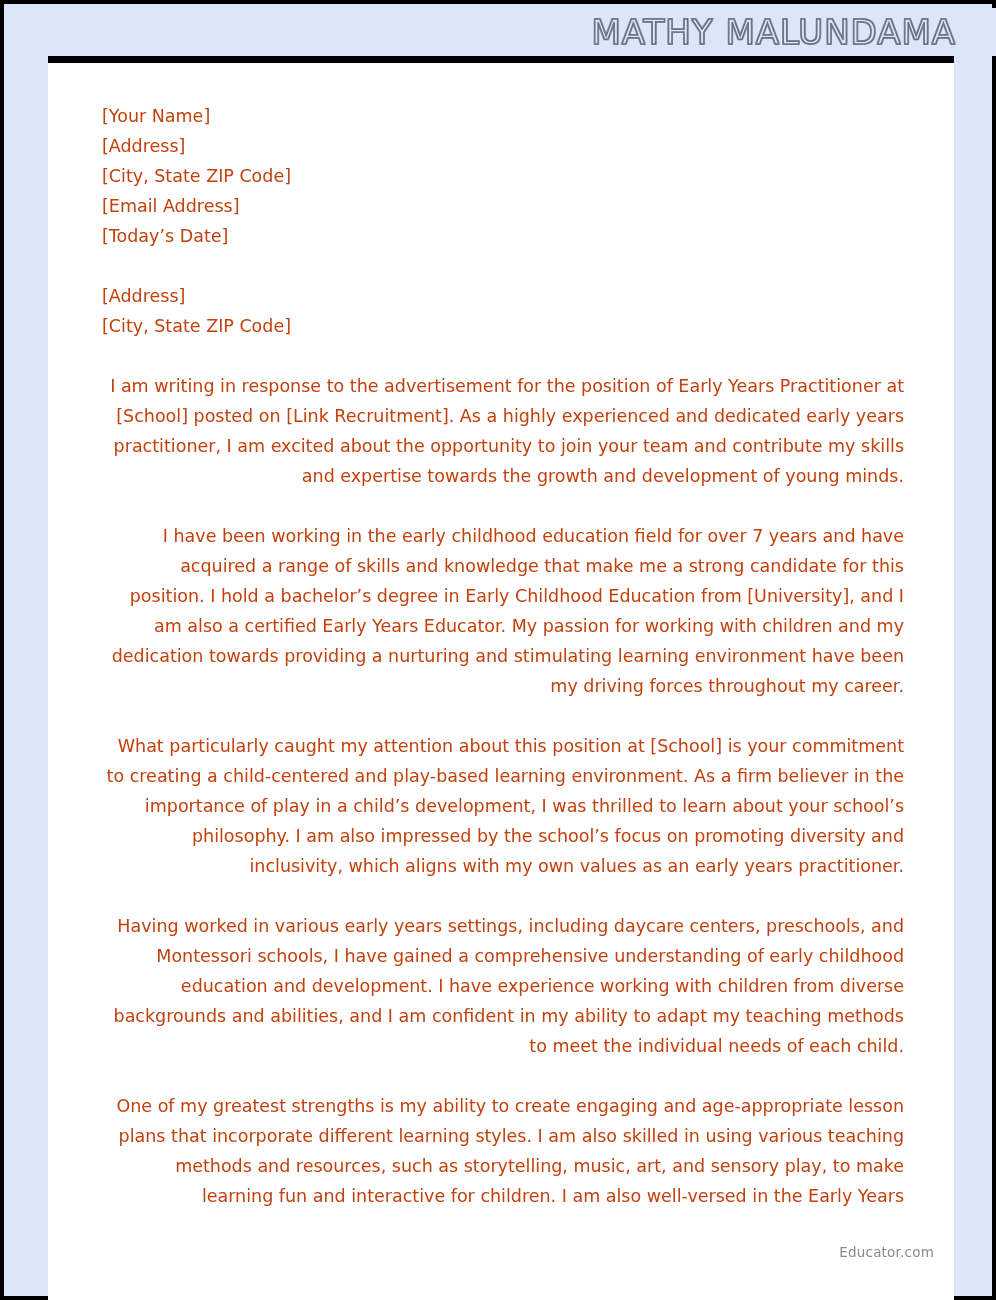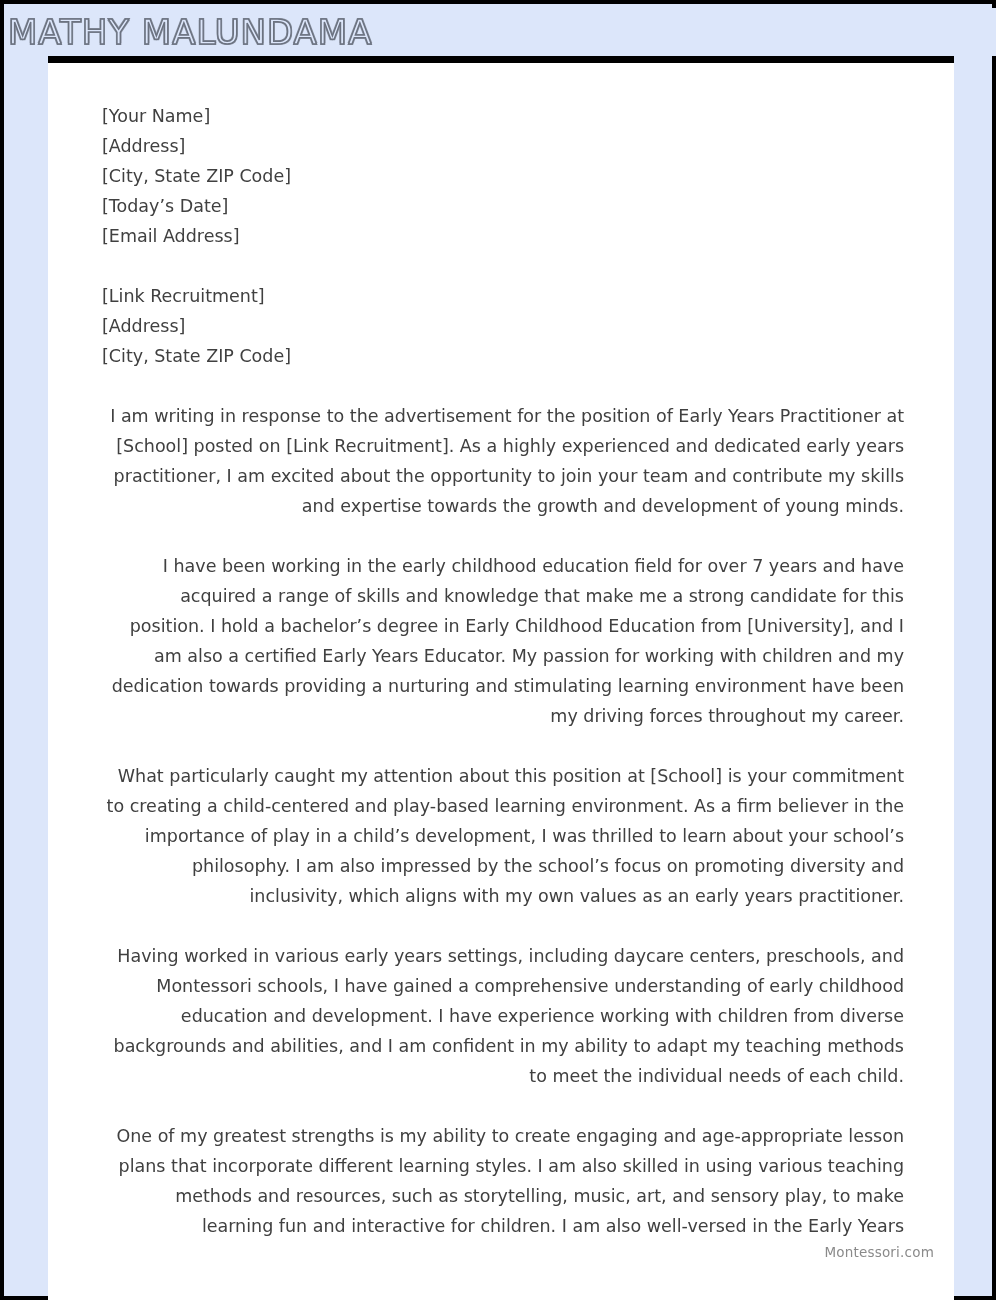--- a/index.html
+++ b/index.html
@@ -26,23 +26,23 @@
   }
   .header-band {
     position: absolute;
     left: 4px;
     top: 4px;
     width: 988px;
     height: 48px;
     background: #dce6fa;
     display: flex;
     align-items: center;
-    justify-content: flex-start;
+    justify-content: flex-end;
     box-sizing: border-box;
-    padding-right: 68px;
+    padding-right: 40px;
   }
   .header-name {
     font-family: "DejaVu Sans", sans-serif;
     font-size: 34px;
     letter-spacing: 1px;
     color: #dce6fa;
     -webkit-text-stroke: 1.4px #6b7280;
     text-shadow:
       -1px -1px 0 #8b93a1,
        1px -1px 0 #8b93a1,
@@ -67,21 +67,21 @@
     height: 1241px;
     background: #ffffff;
     box-sizing: border-box;
     padding: 38px 50px 0 54px;
     overflow: hidden;
   }
   .letter-body {
     font-family: "DejaVu Sans", sans-serif;
     font-size: 17.5px;
     line-height: 30px;
-    color: #404040;
+    color: #c2410c;
   }
   .addr-line {
     white-space: pre;
   }
   .block {
     margin: 0 0 30px 0;
   }
   .para {
     margin: 0 0 30px 0;
     text-align: right;
@@ -110,35 +110,34 @@
 
   <div class="rule-bar"></div>
 
   <div class="letter-sheet">
     <div class="letter-body">
 
       <div class="block">
         <div class="addr-line">[Your Name]</div>
         <div class="addr-line">[Address]</div>
         <div class="addr-line">[City, State ZIP Code]</div>
+        <div class="addr-line">[Email Address]</div>
         <div class="addr-line">[Today’s Date]</div>
-        <div class="addr-line">[Email Address]</div>
       </div>
 
       <div class="block">
-        <div class="addr-line">[Link Recruitment]</div>
         <div class="addr-line">[Address]</div>
         <div class="addr-line">[City, State ZIP Code]</div>
       </div>
 
 
       <p class="para">I am writing in response to the advertisement for the position of Early Years Practitioner at [School] posted on [Link Recruitment]. As a highly experienced and dedicated early years practitioner, I am excited about the opportunity to join your team and contribute my skills and expertise towards the growth and development of young minds.</p>
       <p class="para">I have been working in the early childhood education field for over 7 years and have acquired a range of skills and knowledge that make me a strong candidate for this position. I hold a bachelor’s degree in Early Childhood Education from [University], and I am also a certified Early Years Educator. My passion for working with children and my dedication towards providing a nurturing and stimulating learning environment have been my driving forces throughout my career.</p>
       <p class="para">What particularly caught my attention about this position at [School] is your commitment to creating a child-centered and play-based learning environment. As a firm believer in the importance of play in a child’s development, I was thrilled to learn about your school’s philosophy. I am also impressed by the school’s focus on promoting diversity and inclusivity, which aligns with my own values as an early years practitioner.</p>
       <p class="para">Having worked in various early years settings, including daycare centers, preschools, and Montessori schools, I have gained a comprehensive understanding of early childhood education and development. I have experience working with children from diverse backgrounds and abilities, and I am confident in my ability to adapt my teaching methods to meet the individual needs of each child.</p>
       <p class="para">One of my greatest strengths is my ability to create engaging and age-appropriate lesson plans that incorporate different learning styles. I am also skilled in using various teaching methods and resources, such as storytelling, music, art, and sensory play, to make learning fun and interactive for children. I am also well-versed in the Early Years</p>
 
     </div>
   </div>
 
-  <div class="watermark">Montessori.com</div>
+  <div class="watermark">Educator.com</div>
 
 </div>
 
 </body></html>

